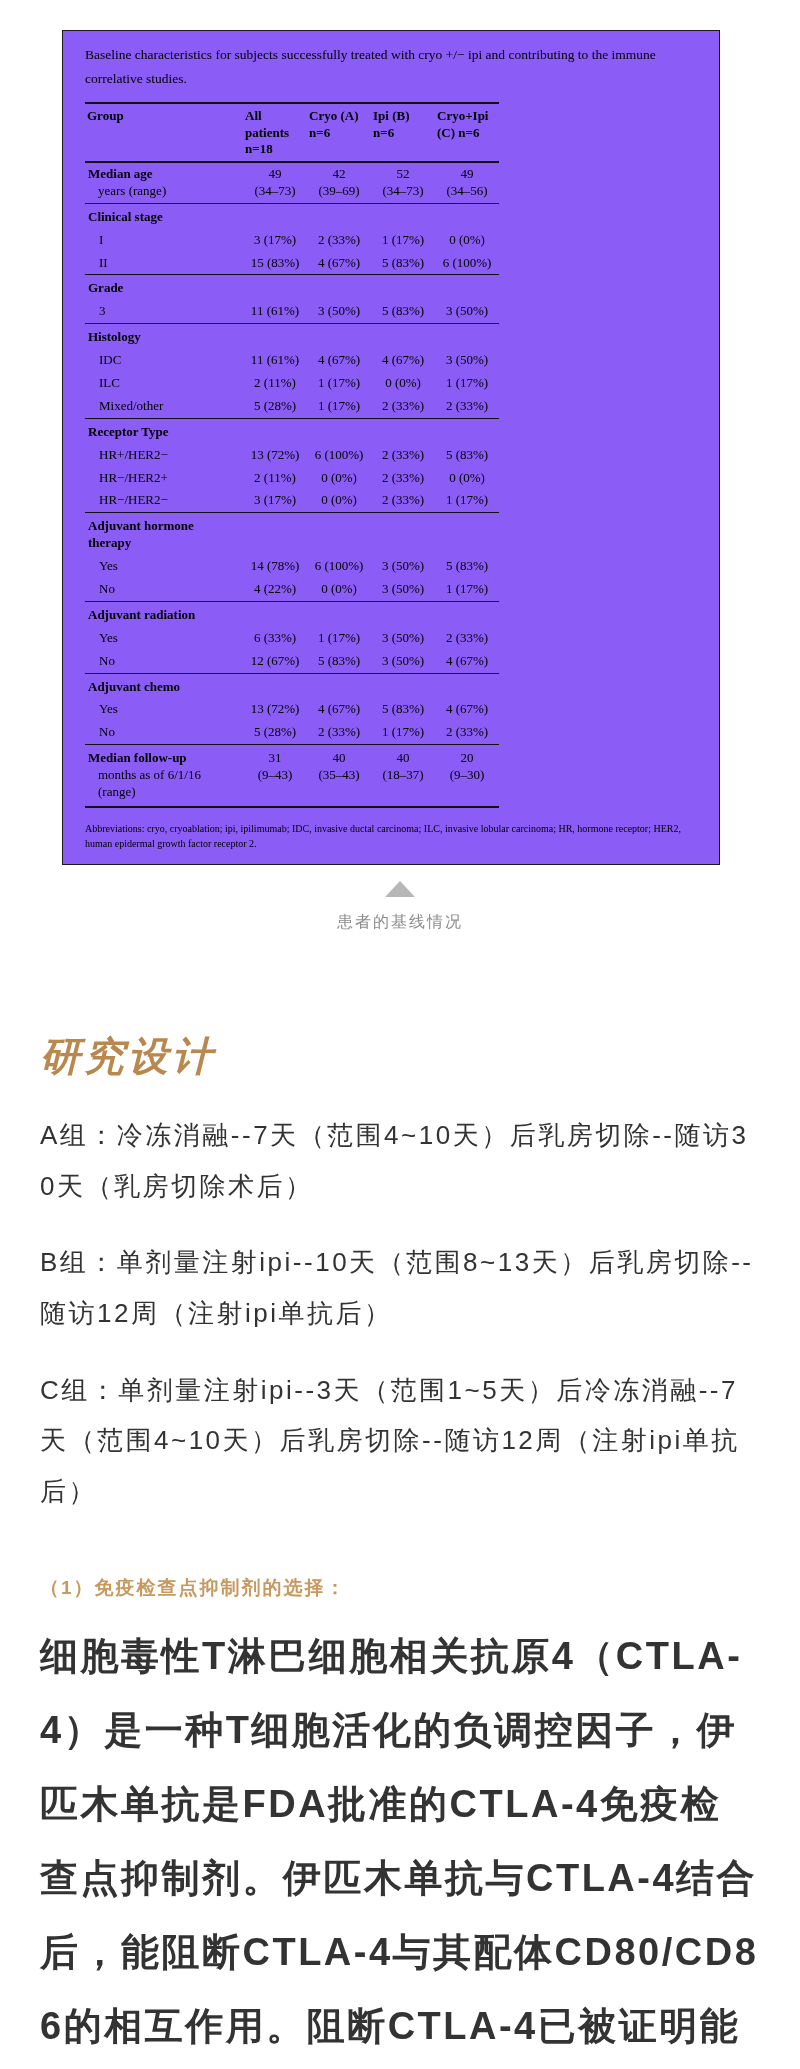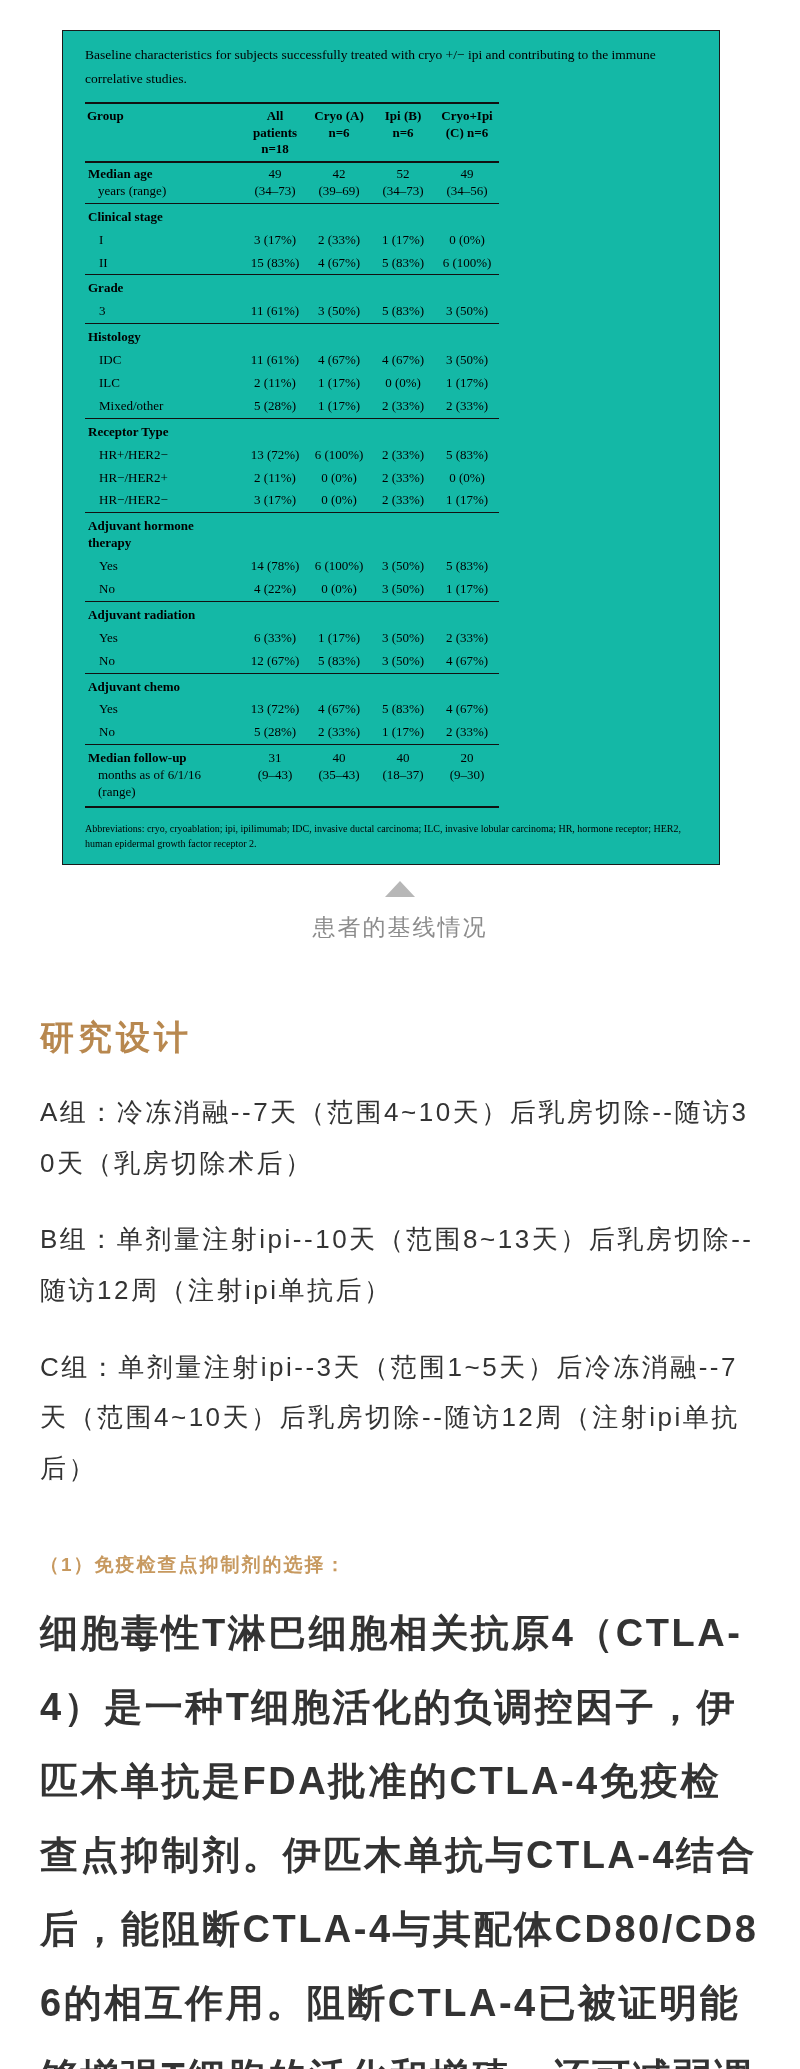--- a/index.html
+++ b/index.html
@@ -12,51 +12,51 @@
   }
   *{box-sizing:border-box;}
   html,body{margin:0;padding:0;}
   body{
     width:800px;height:2069px;overflow:hidden;background:#ffffff;
     font-family:"Liberation Sans",sans-serif;
   }
   
   .figure-box{
     margin:30px 0 0 62px;width:658px;border:1px solid #1a1a1a;
-    padding:12px 12px 10px 16px;background:#14b8a6;
+    padding:12px 12px 10px 16px;background:#8b5cf6;
     font-family:"Liberation Serif",serif;color:var(--c-table);
   }
   .fig-title{font-size:13.5px;line-height:1.75;margin:0 0 12px 6px;}
   table{border-collapse:collapse;margin-left:6px;font-size:13px;color:var(--c-table);}
   th,td{padding:3px 3px;vertical-align:top;}
   thead th{
     border-top:2px solid #111;border-bottom:2px solid #111;
-    text-align:center;font-weight:bold;line-height:1.25;padding:4px 2px;
+    text-align:left;font-weight:bold;line-height:1.25;padding:4px 2px;
   }
   thead th:first-child{text-align:left;width:158px;}
   td.lbl{width:158px;text-align:left;line-height:1.3;margin-left:48px;}
   td.lbl.bold{font-weight:bold;}
   td.lbl.indent{padding-left:14px;}
   td.lbl .sub{font-weight:normal;padding-left:10px;}
   td.val{width:64px;text-align:center;line-height:1.3;}
   tr.rule td{border-top:1.5px solid #111;padding-top:5px;}
   tr.last td{border-bottom:2px solid #111;padding-bottom:5px;}
   .abbrev{font-size:10px;line-height:1.55;margin:13px 0 2px 6px;}
   
   .fig-caption-block{text-align:center;margin-top:16px;}
   .triangle{
     width:0;height:0;margin:0 auto;
     border-left:15px solid transparent;border-right:15px solid transparent;
     border-bottom:16px solid var(--c-triangle);
   }
-  .caption{color:var(--c-caption);font-size:23px;margin-top:15px;letter-spacing:2px;}
+  .caption{color:var(--c-caption);font-size:16px;margin-top:15px;letter-spacing:2px;}
   
   .section-title{
-    margin:72px 40px 0 40px;font-family:"Liberation Serif",serif;
-    font-size:34px;font-weight:bold;color:var(--c-section-title);letter-spacing:4px;
+    margin:96px 40px 0 40px;font-family:"Liberation Serif",serif;
+    font-size:40px;font-weight:bold;color:var(--c-section-title);letter-spacing:4px;font-style:italic;
   }
   .para{
     margin:26px 40px 0 40px;font-size:26px;line-height:1.95;
     color:var(--c-body);letter-spacing:2.5px;word-break:break-all;
   }
   .subsection-title{
     margin:58px 40px 4px 40px;font-size:19px;font-weight:bold;
     color:var(--c-subsection);letter-spacing:2px;
   }
   .body-para{

